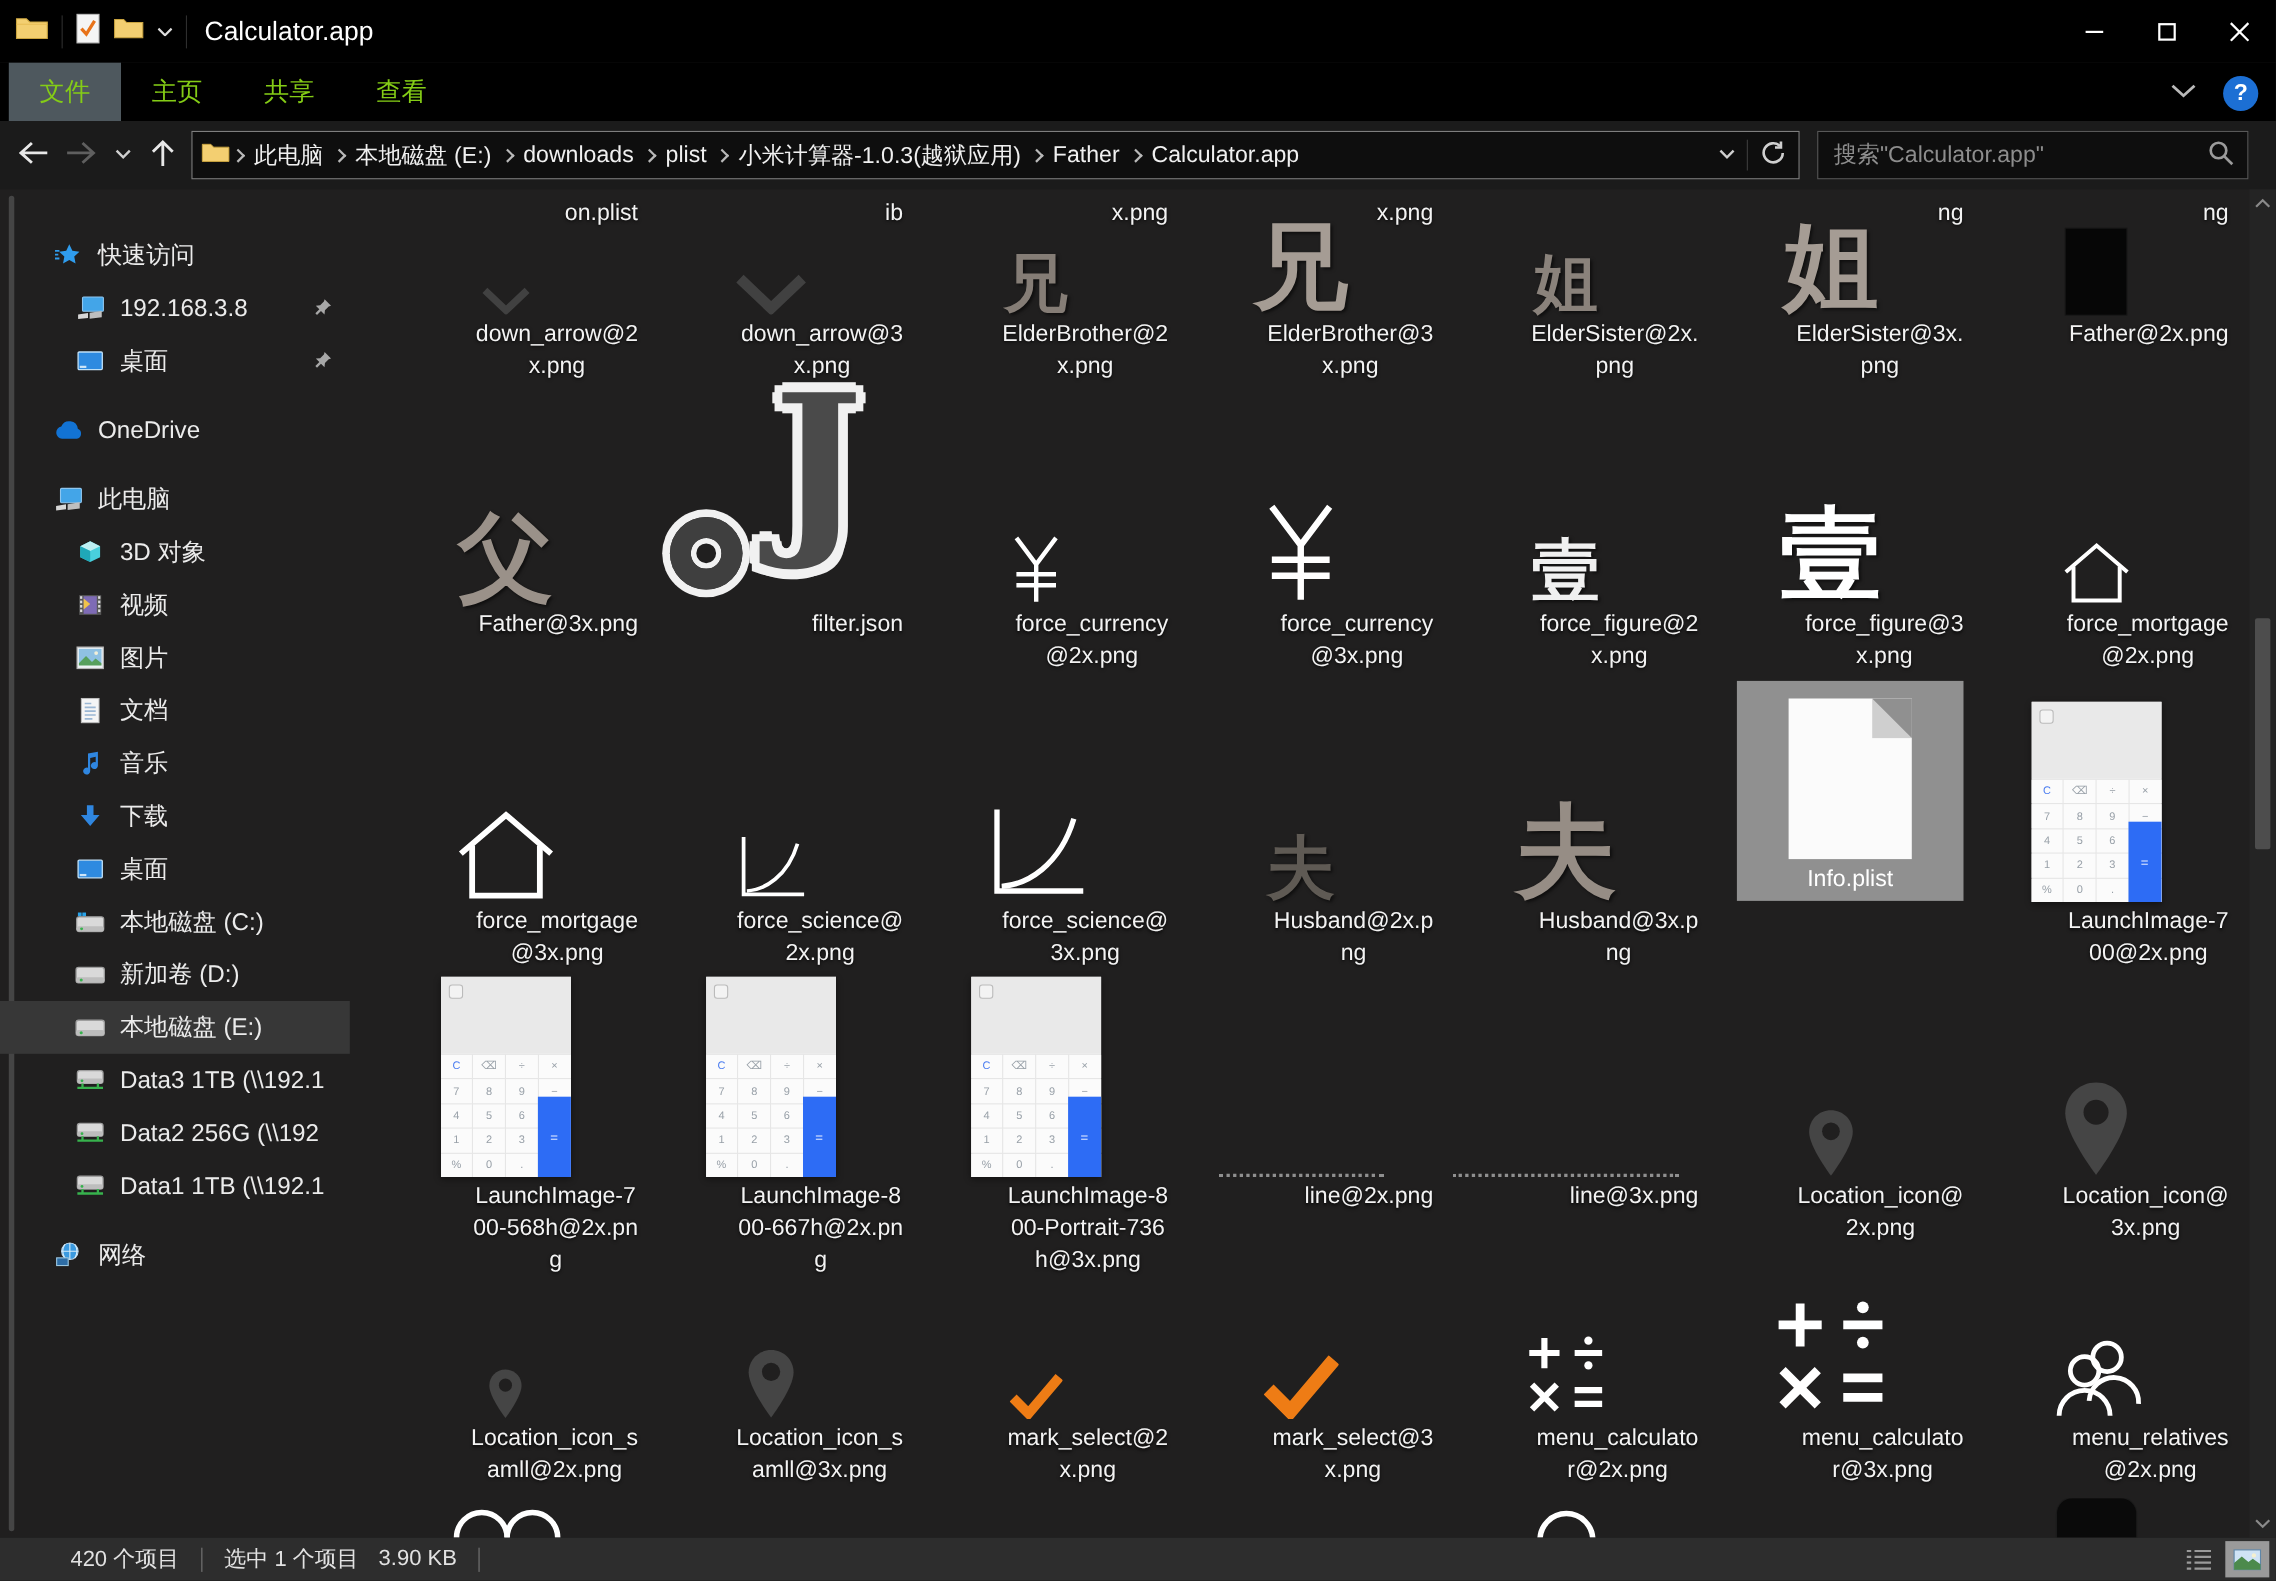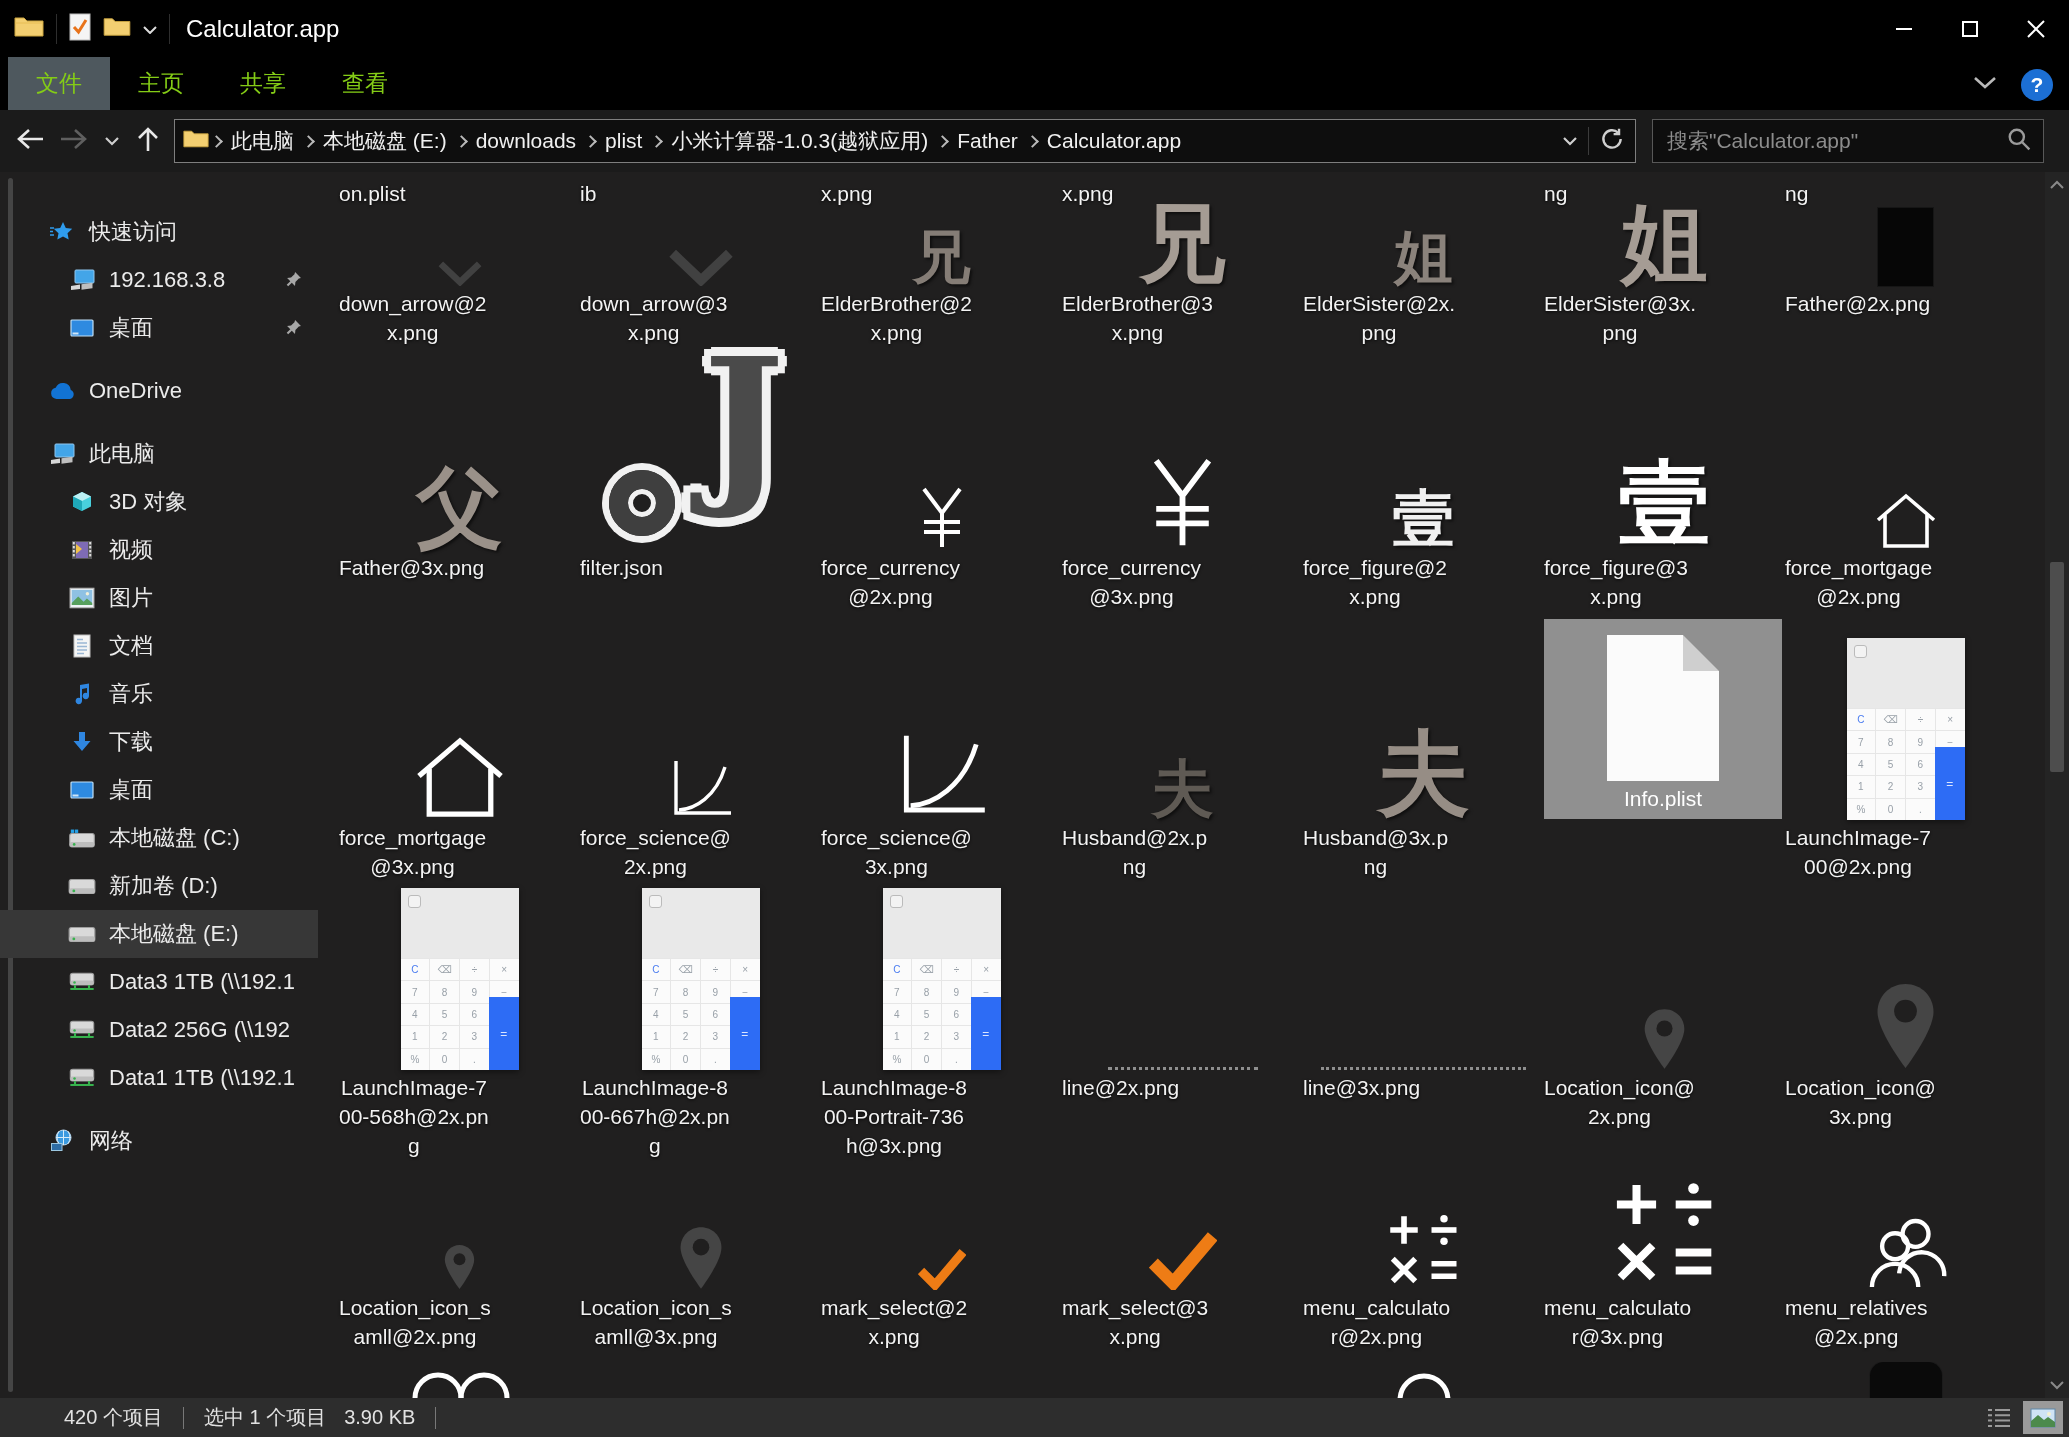--- a/index.html
+++ b/index.html
@@ -49,33 +49,33 @@
   .sitem{height:48px;display:flex;align-items:center;font-size:22px;color:#ebebeb;
          position:relative;padding-left:48px;gap:13px;white-space:nowrap}
   .sitem.l1{padding-left:68px}
   .sitem.gap{margin-top:15px}
   .sitem.sel{background:#373737}
   .sic{width:28px;height:26px;flex:none;display:flex;align-items:center;justify-content:center}
   .pin-r{position:absolute;right:16px;top:12px}
 
   .content{flex:1;padding-left:21px;overflow:hidden}
   .file-row{display:grid;grid-template-columns:repeat(7,241px)}
-  .cell{grid-row:1;display:flex;flex-direction:column;align-items:flex-start}
+  .cell{grid-row:1;display:flex;flex-direction:column;align-items:flex-end}
   .icon-area{display:flex;align-items:flex-end;justify-content:center;width:100%}
   .r0{height:38px}.r1{height:140px}.r2{height:264px}.r3{height:270px}
   .r4{height:294px}.r5{height:184px}.r6{height:36px;overflow:hidden}
   .r0 .cell{padding-top:4px}
   .r1 .icon-area{height:76px}.r2 .icon-area{height:200px}.r3 .icon-area{height:206px}
   .r4 .icon-area{height:186px}.r5 .icon-area{height:112px}
   .flabel{margin-top:3px;font-size:21px;line-height:29px;text-align:center;color:#f3f3f3;
           text-shadow:0 1px 3px rgba(0,0,0,.85)}
   .cjk{font-weight:bold;line-height:1;text-shadow:2px 2px 3px rgba(0,0,0,.55);
        font-family:"DejaVu Sans","Liberation Sans",sans-serif}
 
-  .sel-box{background:#909090;width:238px;margin-top:5px;display:flex;flex-direction:column;
+  .sel-box{background:#909090;width:206px;margin-top:5px;display:flex;flex-direction:column;
            align-items:center;padding:16px 0 6px}
   .sel-box .flabel{text-shadow:none;color:#fff}
   .plist-doc{width:112px;height:146px;background:#fbfbfb;position:relative}
   .plist-doc:before{content:"";position:absolute;top:0;right:0;border-style:solid;
            border-width:0 36px 36px 0;border-color:#909090 #909090 #cfcfcf #cfcfcf}
 
   .calc{width:118px;height:182px;background:#fbfbfb;display:flex;flex-direction:column;
         position:relative;box-shadow:0 2px 6px rgba(0,0,0,.45)}
   .calc-top{height:70px;background:#e9e9e9;position:relative}
   .calc-chip{position:absolute;left:7px;top:7px;width:13px;height:13px;border:1px solid #bbb;

